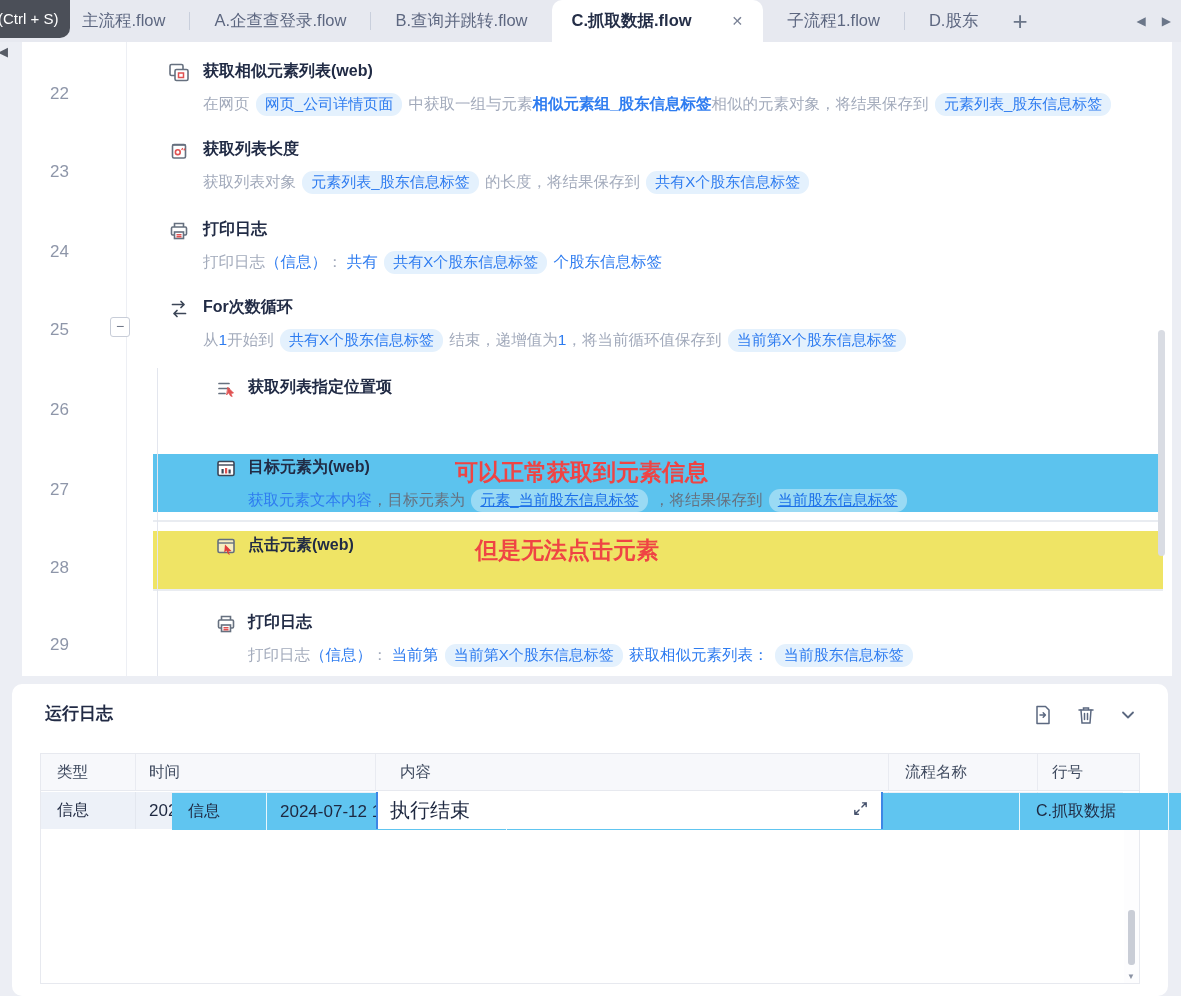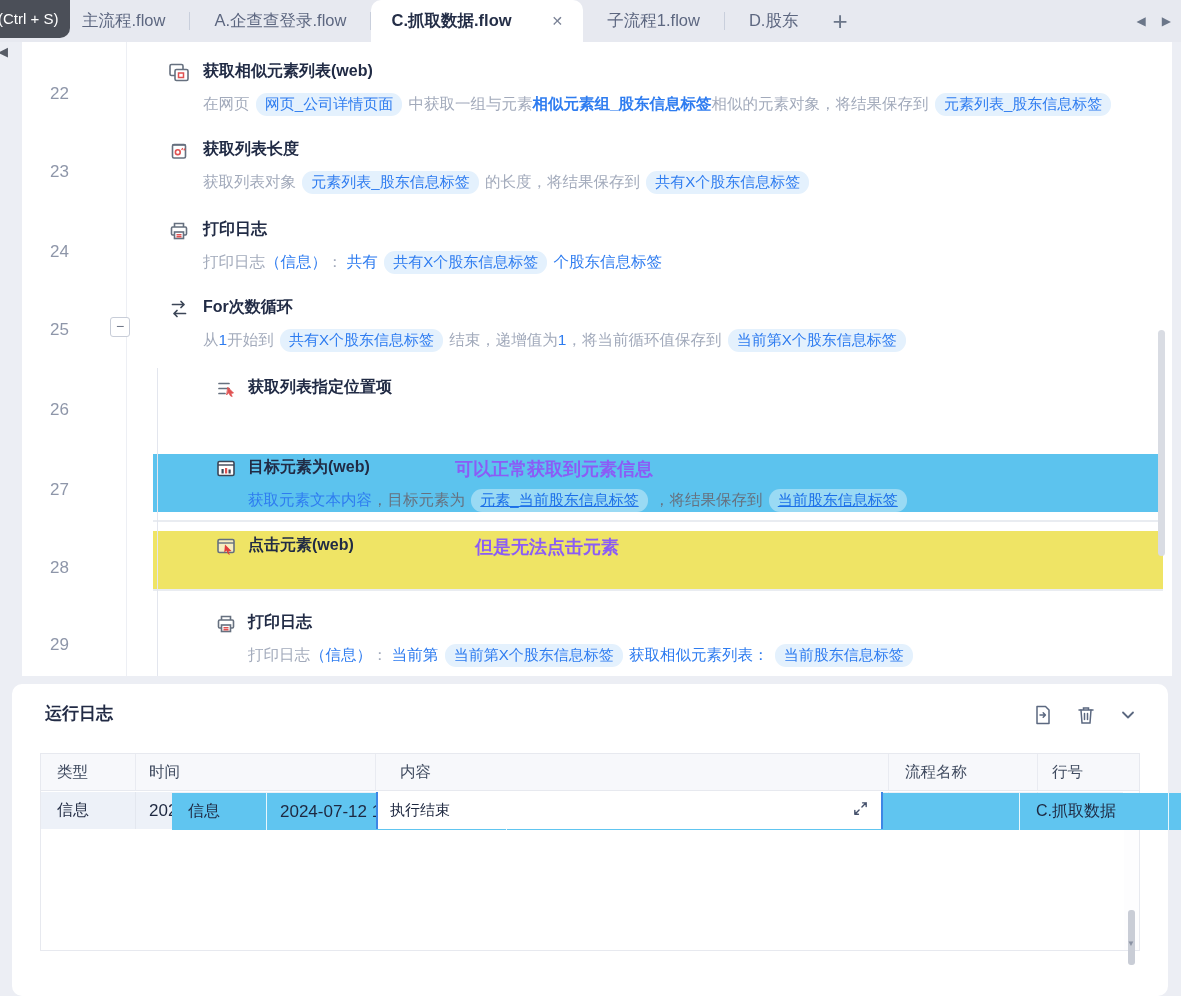--- a/index.html
+++ b/index.html
@@ -39,81 +39,84 @@
     border-radius:4px; background:#d9dce3; z-index:5; }
   .step { position:absolute; left:0; width:1150px; height:60px; z-index:2; }
   .step .num { position:absolute; left:28px; top:22px; width:44px;
     font-size:17px; color:#8e96a9; }
   .step .s-icon { position:absolute; left:146px; top:0; width:22px; height:22px; }
   .step.ind .s-icon { left:193px; }
   .step .s-icon svg { width:22px; height:22px; }
   .step .s-title { position:absolute; left:181px; top:-1px; font-size:16px; font-weight:700;
     color:#212b45; white-space:nowrap; }
   .step.ind .s-title { left:226px; }
-  .step .s-ann { position:absolute; top:-1px; font-size:18px; font-weight:700; color:#8b5cf6; white-space:nowrap;}
+  .step .s-ann { position:absolute; top:-1px; font-size:23px; font-weight:700; color:#ef4444; white-space:nowrap;}
   .step .s-desc { position:absolute; left:181px; top:30px; font-size:15.5px; white-space:nowrap;
     line-height:24px; }
   .step.ind .s-desc { left:226px; }
   .tk-g { color:#a2aabb; } .tk-gd { color:#66717f; }
   .tk-b { color:#2e7cf0; } .tk-bb { color:#2e7cf0; font-weight:700; }
   .tk-d { color:#222b45; font-weight:700; }
   .tk-pill { display:inline-block; background:#e4f1fd; color:#2e7cf0; padding:1px 9px 2px;
     border-radius:11px; margin:0 2px; font-size:15px; line-height:20px; cursor:pointer;}
   .tk-u { background:rgba(255,255,255,.38); color:#1b6fe8; text-decoration:underline; }
   .tk-t { background:rgba(255,255,255,.45); color:#1e9a7c; }
   .collapse-box { position:absolute; left:88px; top:275px; width:20px; height:20px; z-index:3;
     border:1px solid #c8cdd8; border-radius:3px; background:#fff; color:#6b7385;
     font-size:14px; line-height:17px; text-align:center; cursor:pointer; }
   
   .logcard { position:absolute; left:12px; top:684px; width:1156px; height:312px;
     background:#fff; border-radius:10px; }
   .log-title { position:absolute; left:33px; top:18px; font-size:17px; font-weight:600; color:#222b45; }
   .log-ic { position:absolute; top:20px; width:22px; height:22px; cursor:pointer; }
   .log-ic svg { width:22px; height:22px; }
   .ic-export { left:1020px; } .ic-trash { left:1063px; } .ic-collapse { left:1105px; }
-  .lg-table { position:absolute; left:28px; top:69px; width:1100px; height:198px;
+  .lg-table { position:absolute; left:28px; top:69px; width:1100px; height:231px;
     border:1px solid #e7e9ef; background:#fff; }
   .lg-head { display:flex; height:37px; background:#f7f8fb; border-bottom:1px solid #e7e9ef; }
   .lg-head .cell { display:flex; align-items:center; font-size:15.5px; color:#3f4a5f;
     border-right:1px solid #e9ebf1; }
   .cell { padding-left:16px; overflow:hidden; white-space:nowrap; }
   .c0 { width:95px; } .c1 { width:240px; padding-left:13px;} .c2 { width:513px; padding-left:24px;}
   .c3 { width:149px; } .c4 { width:84px; padding-left:14px; border-right:none!important; }
   .lg-row { display:flex; height:37px; margin-top:1px; align-items:stretch; width:1082px; }
   .lg-row .cell { display:flex; align-items:center; font-size:16px; color:#1e2840; }
   .lg-row.hl { background:#60c5f0; }
   .lg-row.hl .cell { border-right:1px solid rgba(255,255,255,.85); }
   .lg-row.last { background:#edf1f8; }
   .lg-row.last .cell { border-right:1px solid #e3e7ef; }
   .lg-row .c1 { font-size:17px; }
   .edit-cell { position:relative; padding:0!important; }
   .edit-box { position:absolute; left:0; top:-2px; width:507px; height:41px; background:#fff;
     border:2px solid #3e86e5; display:flex; align-items:center; justify-content:space-between;
     padding:0 12px; z-index:2; }
-  .edit-box .txt { font-size:15px; color:#1e2840; }
+  .edit-box .txt { font-size:20px; color:#1e2840; }
   .edit-box svg { width:17px; height:17px; }
   .lg-scroll { position:absolute; right:0; top:38px; bottom:0; width:15px; background:#fdfdfe; }
   .lg-scroll .up,.lg-scroll .down { position:absolute; left:3px; font-size:8px; color:#8b93a4; }
   .lg-scroll .up { top:2px; } .lg-scroll .down { bottom:2px; }
   .lg-thumb { position:absolute; left:4px; width:7px; top:118px; height:55px;
     background:#c9cdd6; border-radius:3px; }
 </style>
 </head>
 <body>
 
 <div class="tabbar">
   <div style="display:flex;align-items:center;height:42px;text-align:right;">
       <div class="tab">
         <span class="tab-label">主流程.flow</span>
       </div>
       <div class="tab-div"></div>
       <div class="tab">
         <span class="tab-label">A.企查查登录.flow</span>
       </div>
       <div class="tab-div"></div>
+      <div class="tab">
+        <span class="tab-label">B.查询并跳转.flow</span>
+      </div>
       <div class="tab active">
         <span class="tab-label">C.抓取数据.flow</span>
         <span class="close">✕</span>
       </div>
       <div class="tab">
         <span class="tab-label">子流程1.flow</span>
       </div>
       <div class="tab-div"></div>
       <div class="tab">
         <span class="tab-label">D.股东</span>

